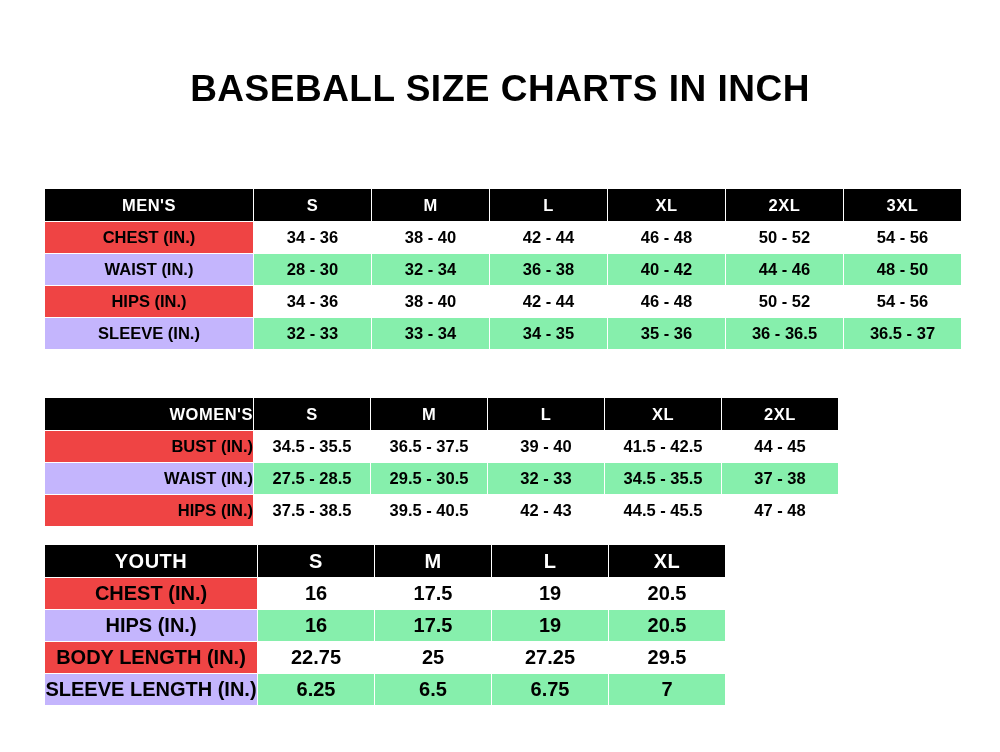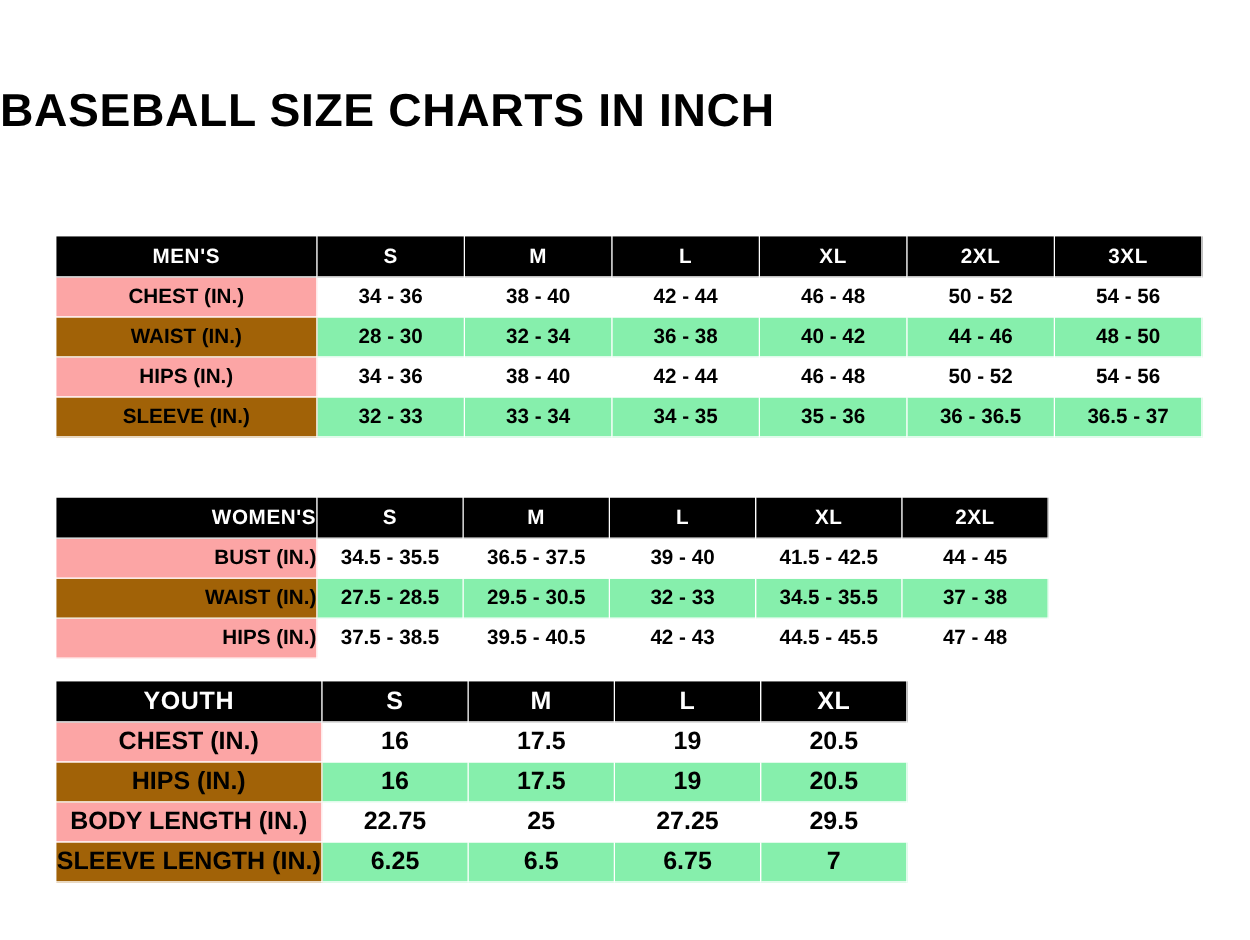--- a/index.html
+++ b/index.html
@@ -18,20 +18,21 @@
     position: relative;
     width: 1000px;
     height: 752px;
     background: #ffffff;
   }
   .title {
     position: absolute;
     top: 68px;
     left: 0;
     width: 1000px;
+    text-align: center;
     font-size: 37px;
     font-weight: bold;
     letter-spacing: 0.5px;
     color: #000000;
   }
   .chart {
     position: absolute;
     border-collapse: collapse;
     table-layout: fixed;
     font-size: 16.5px;
@@ -49,24 +50,24 @@
   .chart thead td {
     background: #000000;
     color: #ffffff;
     letter-spacing: 0.5px;
     height: 32px;
   }
   .chart tbody tr.alt td {
     background: #ededed;
   }
   .chart tbody tr td:first-child {
-    background: #fca5a5;
+    background: #ef4444;
   }
   .chart tbody tr.alt td:first-child {
-    background: #a16207;
+    background: #c4b5fd;
   }
   .chart td.label {
     text-align: center;
   }
   .chart td.cell {
     background: #ffffff;
   }
   .chart tbody tr.alt td.cell {
     background: #86efac;
   }

